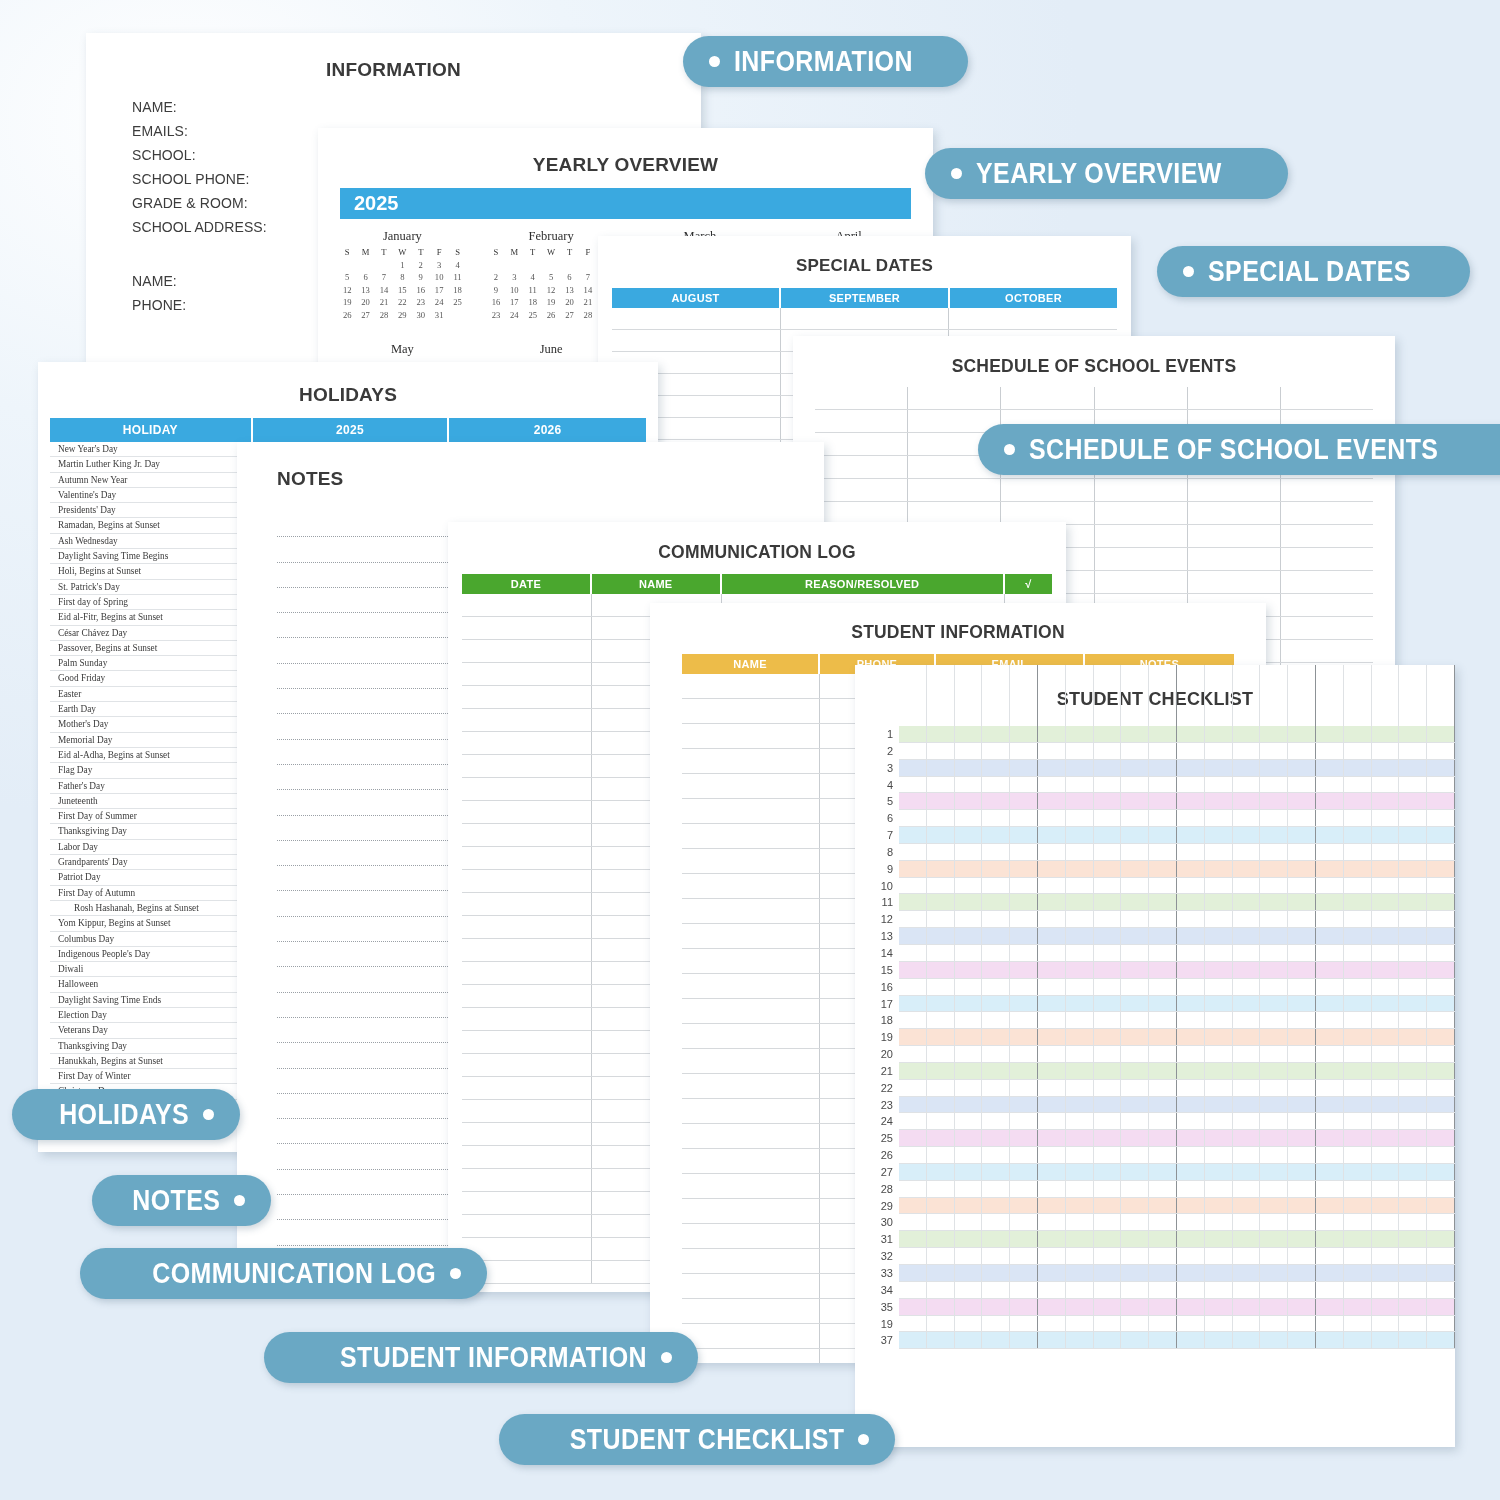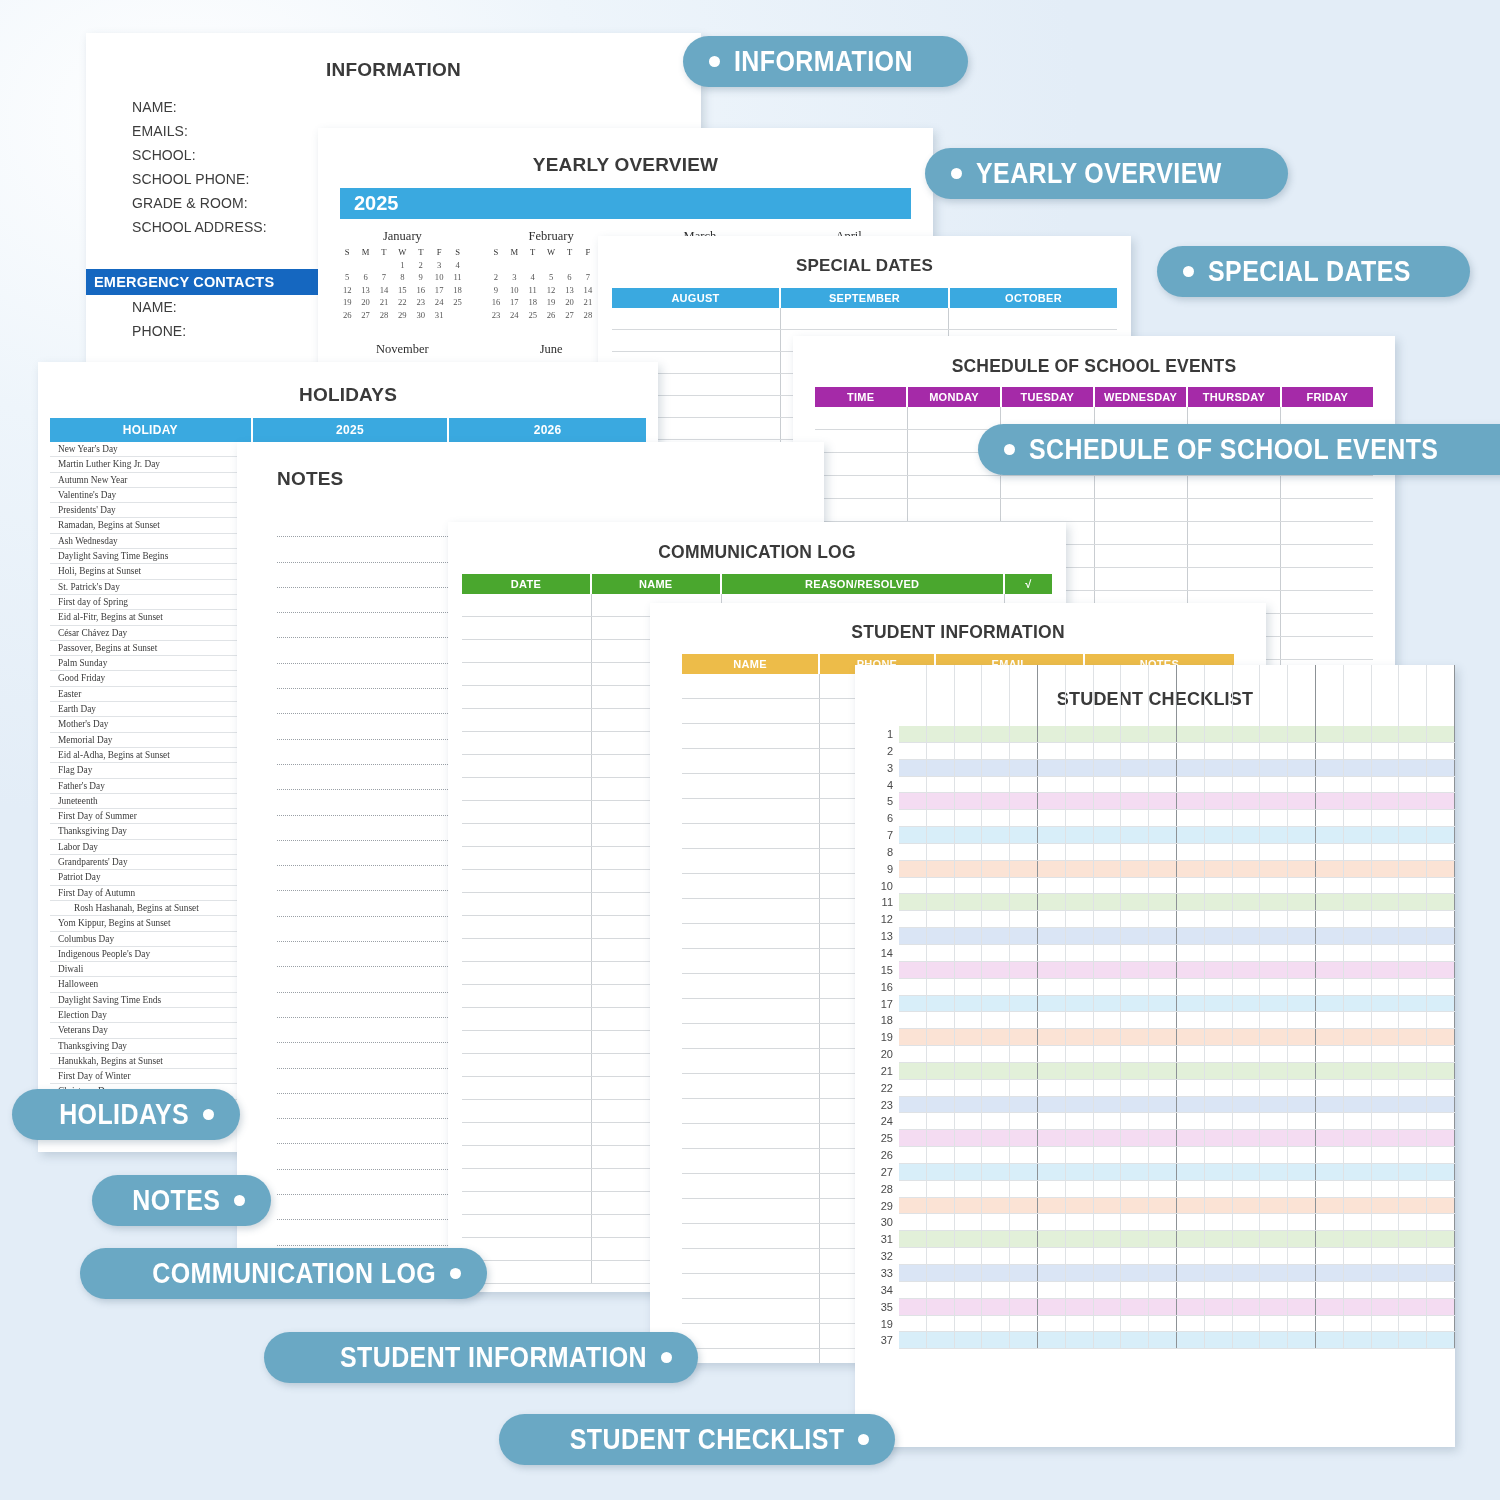--- a/index.html
+++ b/index.html
@@ -136,21 +136,20 @@
     <div style="margin-top:14px;">
       <div id="info-f0">
           <div class="field-line">NAME:</div>
           <div class="field-line">EMAILS:</div>
           <div class="field-line">SCHOOL:</div>
           <div class="field-line">SCHOOL PHONE:</div>
           <div class="field-line">GRADE &amp; ROOM:</div>
           <div class="field-line">SCHOOL ADDRESS:</div>
         </div>
       <div style="height:30px;"></div>
-      <div class="blue-band" style="width:370px;">EMERGENCY CONTACTS</div>
       <div id="info-f1">
           <div class="field-line">NAME:</div>
           <div class="field-line">PHONE:</div>
         </div>
     </div>
   </div>
 
   <div class="sheet" id="yearly">
     <div class="sheet-title">YEARLY OVERVIEW</div>
     <div class="year-band" style="margin:12px 22px 0 22px;">2025</div>
@@ -337,21 +336,21 @@
               <span>26</span>
               <span>27</span>
               <span>28</span>
               <span>29</span>
               <span>30</span>
             </div>
           </div>
         </div>
         <div class="months">
           <div class="month">
-            <div class="month-name">November</div>
+            <div class="month-name">May</div>
             <div class="mgrid">
               <span class="dow">S</span>
               <span class="dow">M</span>
               <span class="dow">T</span>
               <span class="dow">W</span>
               <span class="dow">T</span>
               <span class="dow">F</span>
               <span class="dow">S</span>
               <span></span>
               <span></span>
@@ -597,28 +596,20 @@
             <div class="grid-cell" style="flex: 1 1 0%;"></div>
             <div class="grid-cell" style="flex: 1 1 0%;"></div>
           </div>
         </div>
     </div>
   </div>
 
   <div class="sheet" id="schedule">
     <div class="sheet-title">SCHEDULE OF SCHOOL EVENTS</div>
     <div style="margin:10px 22px 0 22px;">
-      <div class="hdr-row" id="sc-hdr">
-          <div class="hdr-cell" style="flex: 1 1 0%;">TIME</div>
-          <div class="hdr-cell" style="flex: 1 1 0%;">MONDAY</div>
-          <div class="hdr-cell" style="flex: 1 1 0%;">TUESDAY</div>
-          <div class="hdr-cell" style="flex: 1 1 0%;">WEDNESDAY</div>
-          <div class="hdr-cell" style="flex: 1 1 0%;">THURSDAY</div>
-          <div class="hdr-cell" style="flex: 1 1 0%;">FRIDAY</div>
-        </div>
       <div id="sc-body">
           <div class="grid-row" style="height: 23px;">
             <div class="grid-cell" style="flex: 1 1 0%;"></div>
             <div class="grid-cell" style="flex: 1 1 0%;"></div>
             <div class="grid-cell" style="flex: 1 1 0%;"></div>
             <div class="grid-cell" style="flex: 1 1 0%;"></div>
             <div class="grid-cell" style="flex: 1 1 0%;"></div>
             <div class="grid-cell" style="flex: 1 1 0%;"></div>
           </div>
           <div class="grid-row" style="height: 23px;">

